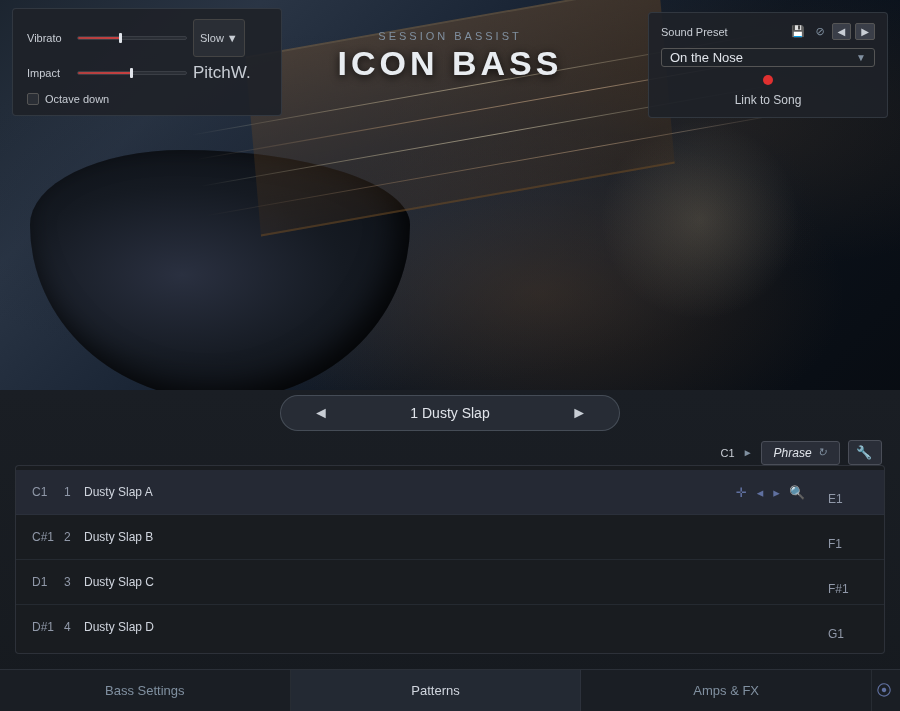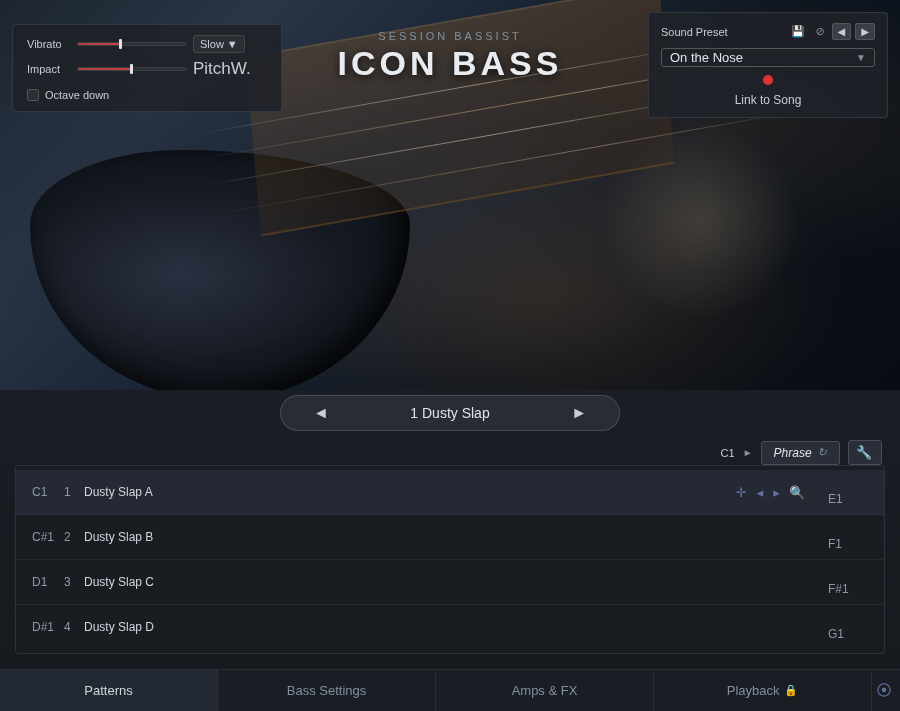--- a/index.html
+++ b/index.html
@@ -93,21 +93,21 @@
       top: 390px;
       left: 0;
       width: 100%;
       height: 321px;
       background: linear-gradient(to bottom, #1a1e24 0%, #161a1f 100%);
     }
 
     
     .top-left-panel {
       position: absolute;
-      top: 24px;
+      top: 8px;
       left: 12px;
       background: rgba(30,34,40,0.92);
       border: 1px solid rgba(80,90,100,0.4);
       border-radius: 4px;
       padding: 10px 14px;
       min-width: 270px;
     }
 
     .control-row {
       display: flex;
@@ -160,21 +160,21 @@
     }
 
     .slider-thumb-vibrato { left: 38%; }
     .slider-thumb-impact { left: 48%; }
 
     .dropdown-btn {
       background: #2a2e35;
       border: 1px solid #444;
       color: #c8cdd4;
       font-size: 11px;
-      padding: 2px 6px;
+      padding: 12px 6px;
       border-radius: 3px;
       cursor: pointer;
       display: flex;
       align-items: flex-end;
       gap: 3px;
     }
 
     .pitchw-label {
       color: #c8cdd4;
       font-size: 17px;
@@ -627,27 +627,23 @@
     <div class="pattern-row">
       <span class="pattern-key">D#1</span>
       <span class="pattern-num">4</span>
       <span class="pattern-title">Dusty Slap D</span>
       <span class="pattern-key-right">G1</span>
     </div>
   </div>
 
 <div class="bottom-tabs">
 
-  <div class="tab-item active">
+  <div class="tab-item">
+      <span>Bass Settings</span>
+    </div>
+    <div class="tab-item active">
       <span>Patterns</span>
-    </div>
-    <div class="tab-item">
-      <span>Bass Settings</span>
     </div>
     <div class="tab-item">
       <span>Amps &amp; FX</span>
     </div>
-    <div class="tab-item">
-      <span>Playback</span>
-      <span class="tab-icon">🔒</span>
-    </div>
     <span class="vertical-lines-icon" style="position: relative; bottom: auto; right: auto; margin-left: 4px; display: flex; align-items: center; padding-right: 8px;">⦿</span>
 </div>
 
 </body></html>

